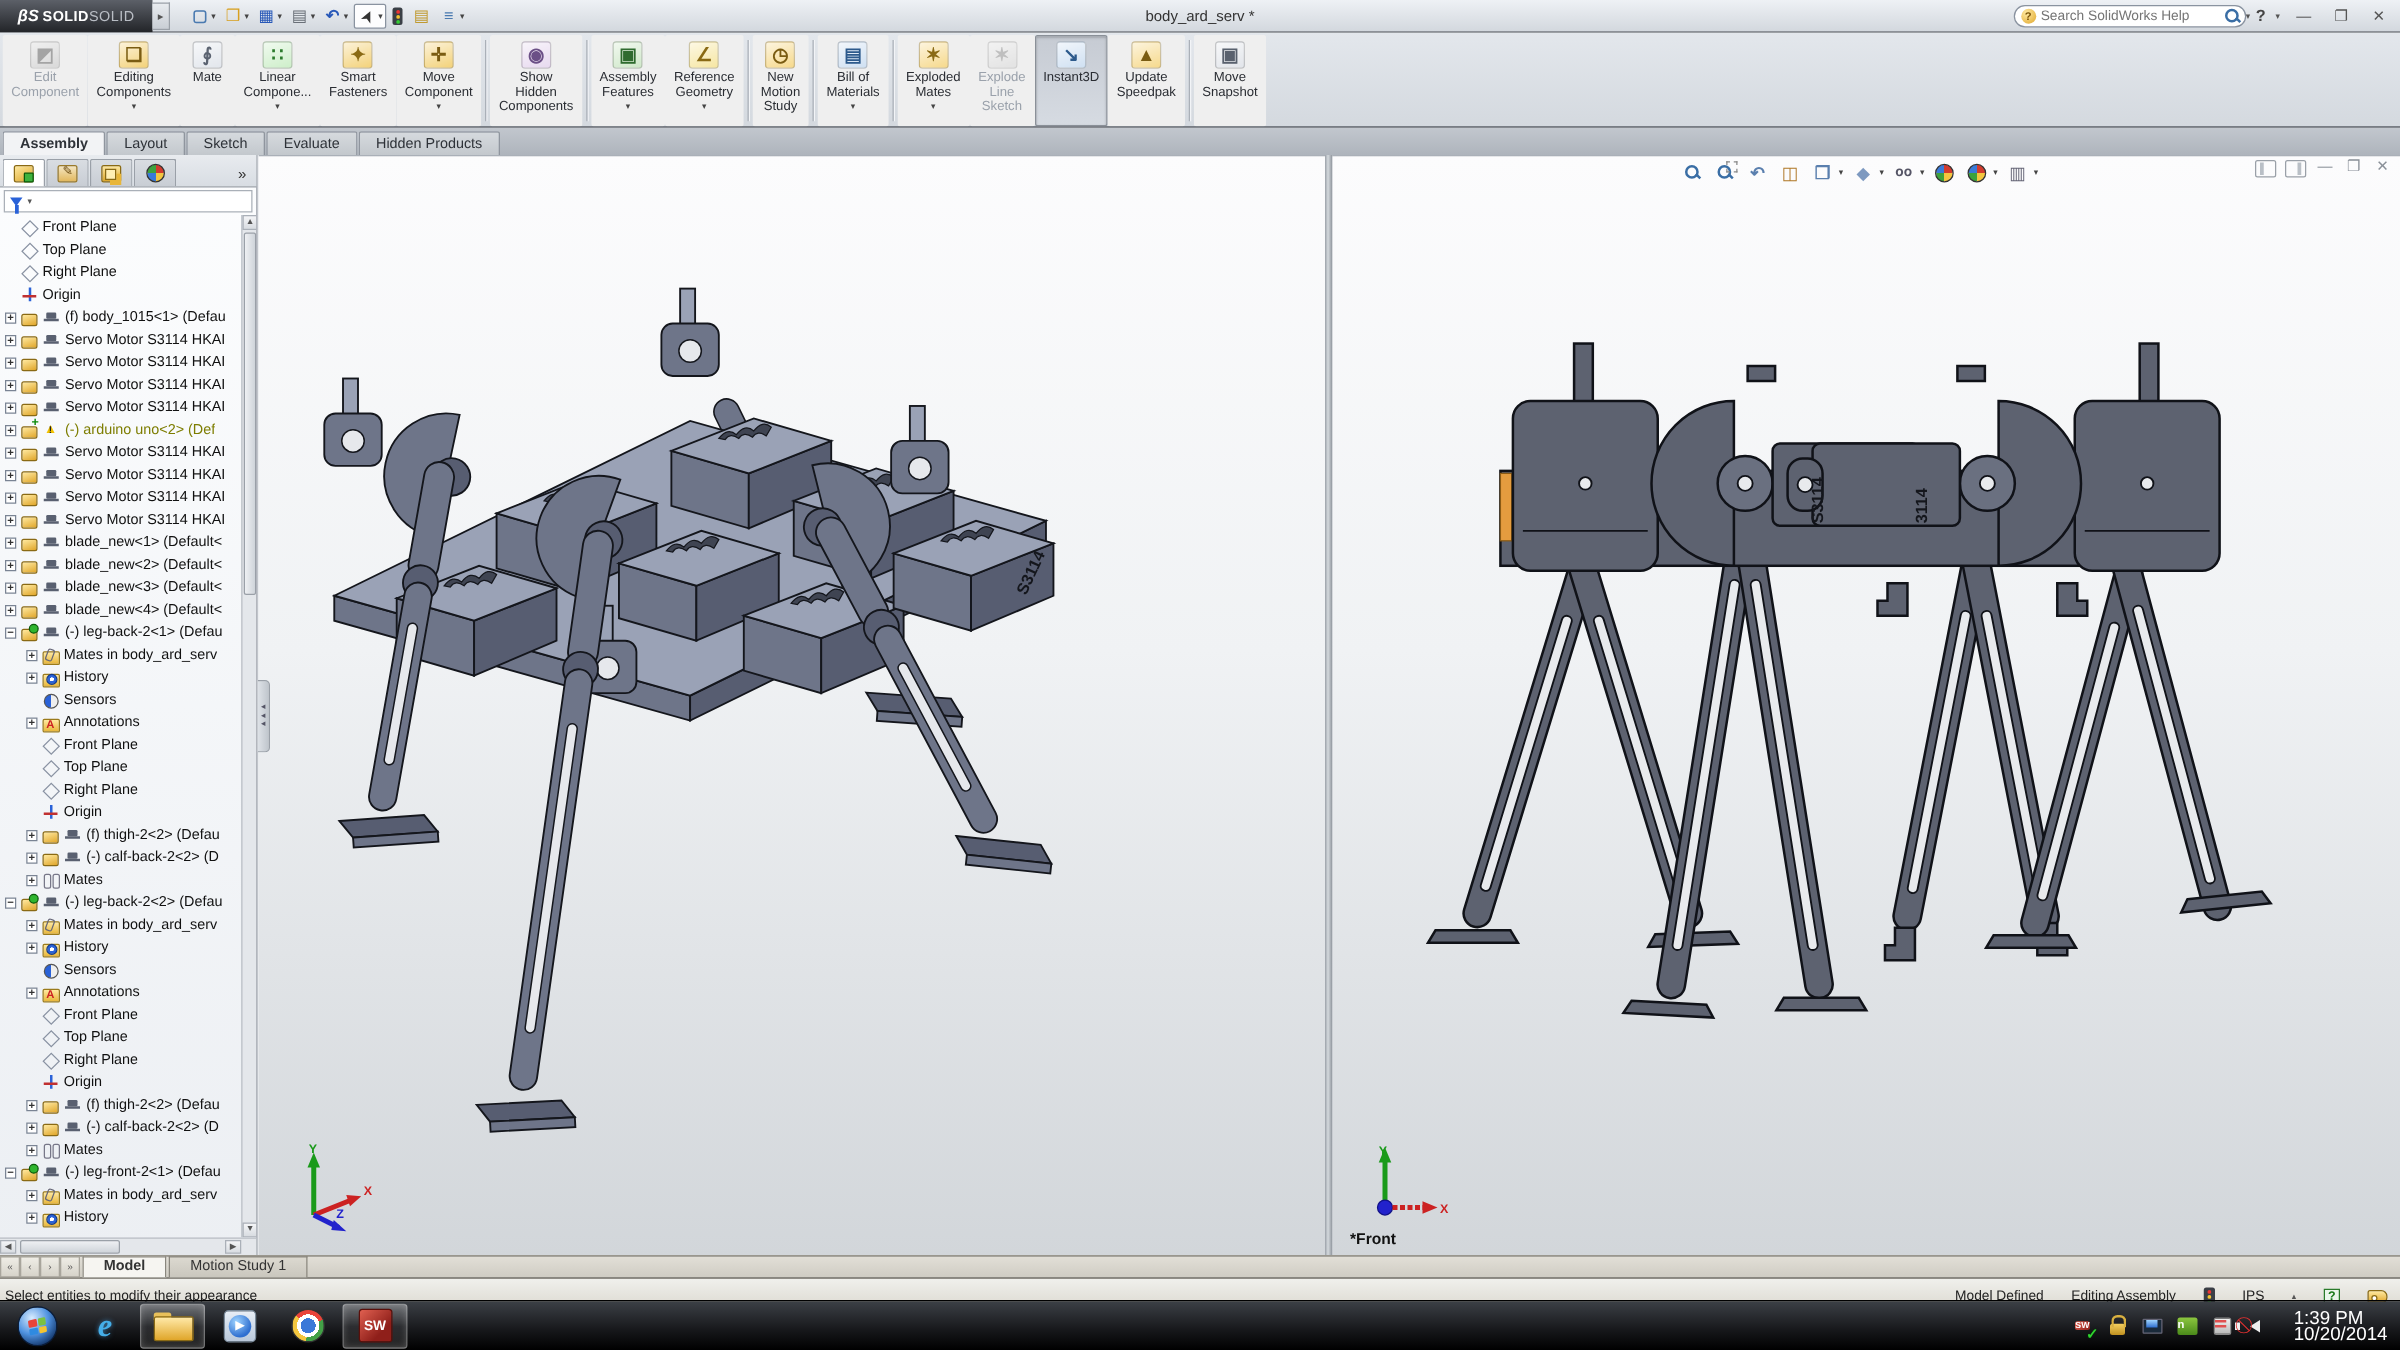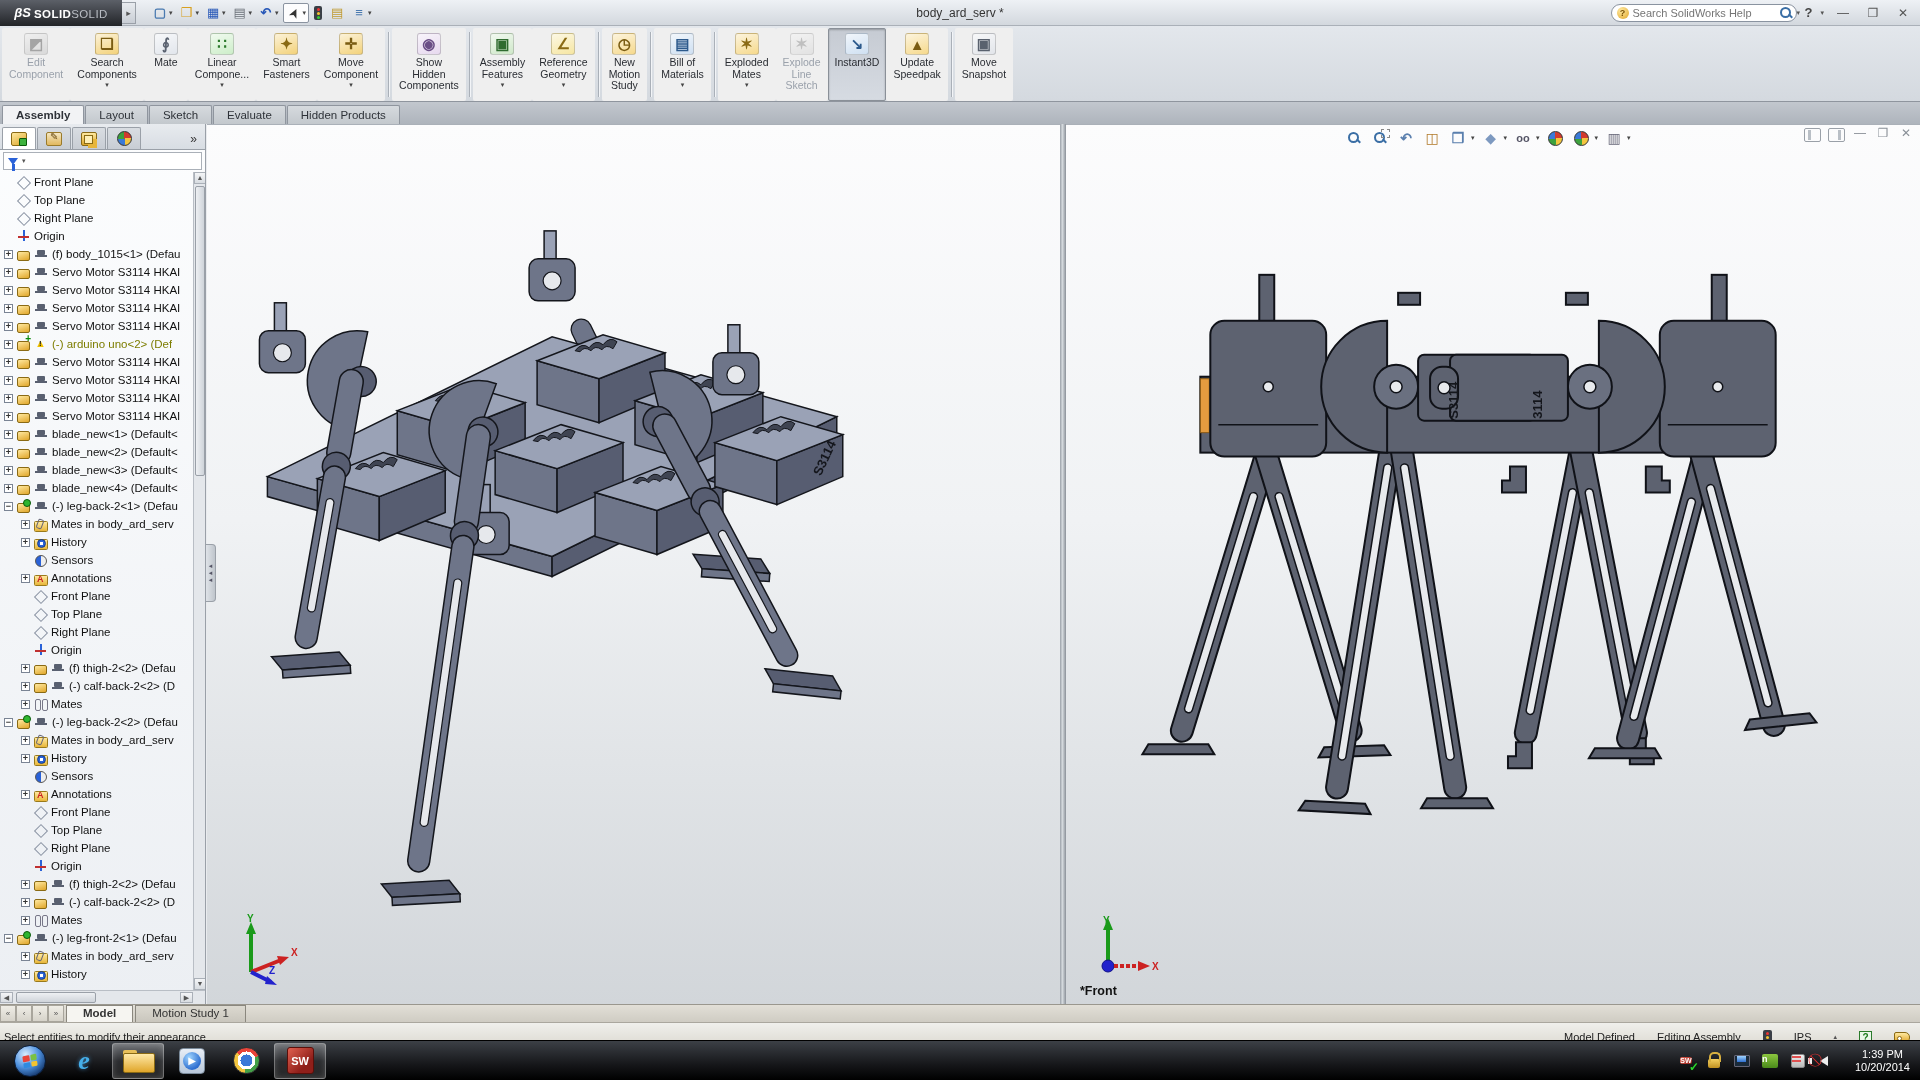--- a/index.html
+++ b/index.html
@@ -182,21 +182,21 @@
   .tr-lock{width:12px;height:9px;background:linear-gradient(#f4d060,#c09020);border-radius:2px;margin-top:6px}
   .tr-lock::before{content:"";position:absolute;top:0;left:4px;width:8px;height:8px;border:2.5px solid #d8b040;border-bottom:none;border-radius:5px 5px 0 0}
   .tr-display{width:16px;height:12px;background:#1a2a3a;border:1px solid #667;border-radius:1px}
   .tr-display::after{content:"";position:absolute;left:4px;top:4px;width:9px;height:6px;background:linear-gradient(#9fd4ff,#2f6fd0)}
   .tr-nvidia{width:16px;height:14px;background:linear-gradient(#8cc63f,#4a8a1a);border-radius:2px;color:#fff;font-size:9px;font-weight:bold}
   .tr-storage{width:14px;height:14px;background:linear-gradient(#f0f0f0,#b9b9b9);border:1px solid #888;border-radius:2px}
   .tr-storage::after{content:"";position:absolute;left:3px;top:4px;width:9px;height:2px;background:#e05050;box-shadow:0 4px 0 #e05050}
   .tr-speaker{width:0;height:0;border-top:5px solid transparent;border-bottom:5px solid transparent;border-right:8px solid #eee;position:relative;margin-right:4px}
   .tr-speaker::before{content:"";position:absolute;left:-12px;top:-3px;width:4px;height:6px;background:#eee}
   .tr-speaker::after{content:"⃠";position:absolute;left:-2px;top:-9px;color:#e03030;font-size:13px}
-  #clock{color:#fff;font-size:11px;text-align:center;line-height:13px;padding:0 10px}
+  #clock{color:#fff;font-size:15px;line-height:13px;padding:0 10px}
 
   
   .mf{fill:#5d6270;stroke:#101218;stroke-width:2}
   .mf2{fill:#6a7080;stroke:#101218;stroke-width:2}
   .slot{fill:#e8eaed;stroke:#101218;stroke-width:1.5}
   .hole{fill:#e8eaed;stroke:#101218;stroke-width:1.5}
   .ln{stroke:#101218;stroke-width:1.5}
   .mtext{font:bold 13px "Liberation Sans",sans-serif;fill:#14161c}
   .org{fill:#e49c3f;stroke:#8a5a14;stroke-width:1}
   .t{fill:#9aa2b6;stroke:#14161c;stroke-width:1.5}
@@ -269,21 +269,21 @@
   </div>
 
   <div id="cmdmgr">
       <button class="cm-btn disabled">
         <span class="cm-ico" style="background: linear-gradient(160deg, rgb(255, 255, 255) -40%, rgb(198, 204, 212)); color: rgb(109, 116, 128);">◩</span>
         <div class="cm-line">Edit</div>
         <div class="cm-line">Component</div>
       </button>
       <button class="cm-btn">
         <span class="cm-ico" style="background: linear-gradient(160deg, rgb(255, 255, 255) -40%, rgb(243, 210, 122)); color: rgb(122, 92, 18);">❏</span>
-        <div class="cm-line">Search</div>
+        <div class="cm-line">Editing</div>
         <div class="cm-line">Components</div>
         <span class="cm-caret">▾</span>
       </button>
       <button class="cm-btn">
         <span class="cm-ico" style="background: linear-gradient(160deg, rgb(255, 255, 255) -40%, rgb(226, 230, 236)); color: rgb(90, 98, 112);">∮</span>
         <div class="cm-line">Mate</div>
       </button>
       <button class="cm-btn">
         <span class="cm-ico" style="background: linear-gradient(160deg, rgb(255, 255, 255) -40%, rgb(205, 238, 201)); color: rgb(44, 122, 44);">∷</span>
         <div class="cm-line">Linear</div>

